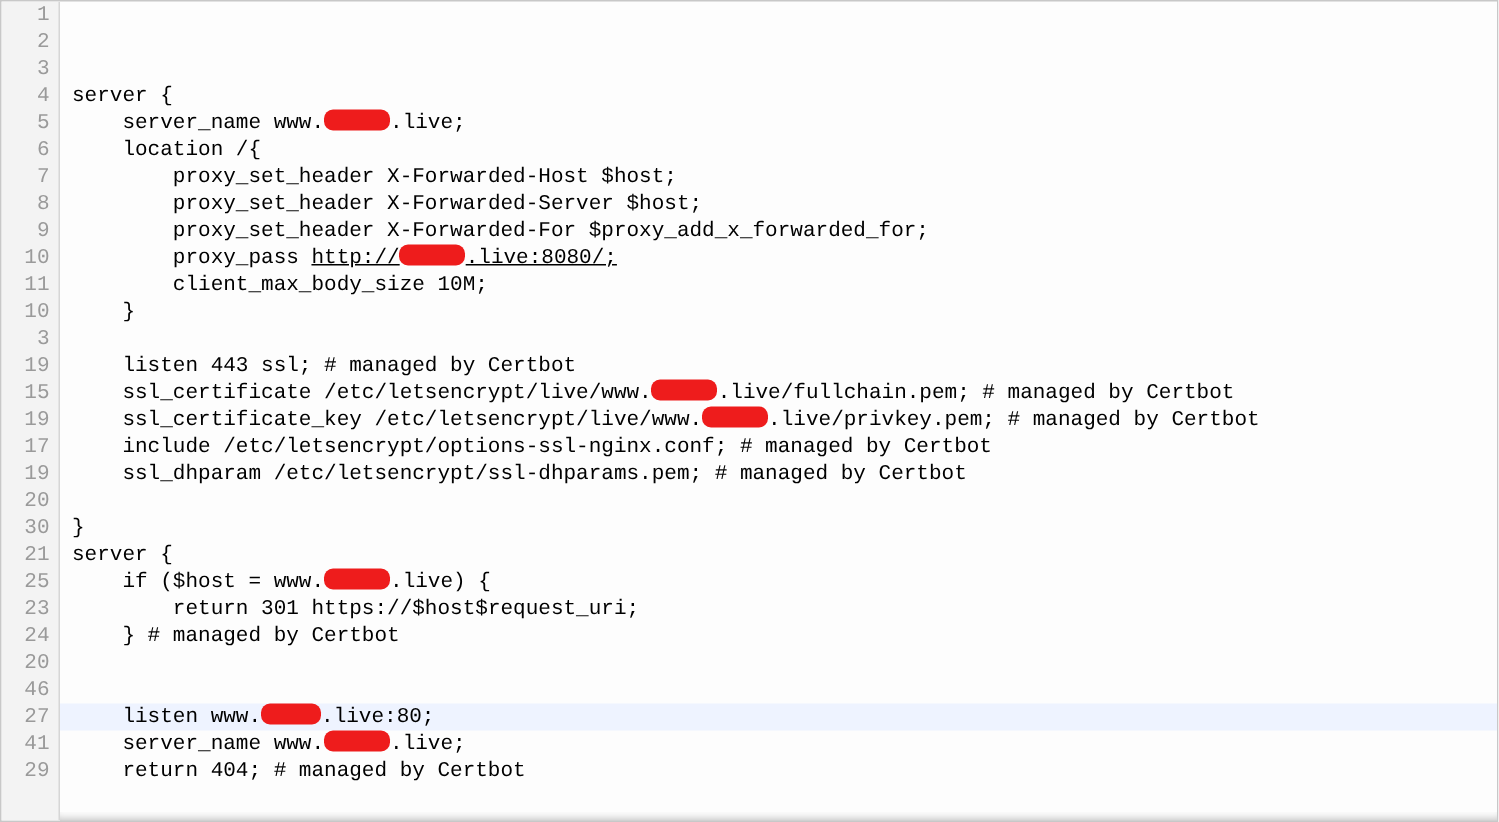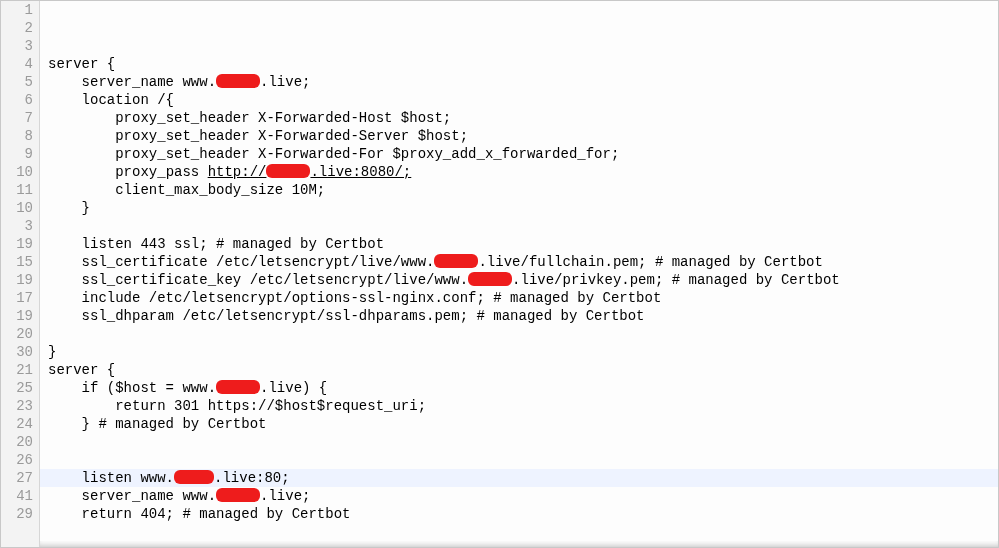--- a/index.html
+++ b/index.html
@@ -37,21 +37,21 @@
       <div>19</div>
       <div>17</div>
       <div>19</div>
       <div>20</div>
       <div>30</div>
       <div>21</div>
       <div>25</div>
       <div>23</div>
       <div>24</div>
       <div>20</div>
-      <div>26</div>
+      <div>46</div>
       <div>27</div>
       <div>41</div>
       <div>29</div>
     </div>
   <div class="code" id="code">
     <div class="shadow"></div>
   <div class="hl" style="top: 468px;"></div><div class="row"><span class="txt"><span>server {</span></span></div><div class="row"><span class="txt">    <span>server_name www.</span><span class="red" style="width: 44px;"></span><span>.live;</span></span></div><div class="row"><span class="txt">    <span>location /{</span></span></div><div class="row"><span class="txt">        <span>proxy_set_header X-Forwarded-Host $host;</span></span></div><div class="row"><span class="txt">        <span>proxy_set_header X-Forwarded-Server $host;</span></span></div><div class="row"><span class="txt">        <span>proxy_set_header X-Forwarded-For $proxy_add_x_forwarded_for;</span></span></div><div class="row"><span class="txt">        <span>proxy_pass </span><span class="ul">http://</span><span class="red" style="width: 44px;"></span><span class="ul">.live:8080/;</span></span></div><div class="row"><span class="txt">        <span>client_max_body_size 10M;</span></span></div><div class="row"><span class="txt">    <span>}</span></span></div><div class="row"><span class="txt"></span></div><div class="row"><span class="txt">    <span>listen 443 ssl; # managed by Certbot</span></span></div><div class="row"><span class="txt">    <span>ssl_certificate /etc/letsencrypt/live/www.</span><span class="red" style="width: 44px;"></span><span>.live/fullchain.pem; # managed by Certbot</span></span></div><div class="row"><span class="txt">    <span>ssl_certificate_key /etc/letsencrypt/live/www.</span><span class="red" style="width: 44px;"></span><span>.live/privkey.pem; # managed by Certbot</span></span></div><div class="row"><span class="txt">    <span>include /etc/letsencrypt/options-ssl-nginx.conf; # managed by Certbot</span></span></div><div class="row"><span class="txt">    <span>ssl_dhparam /etc/letsencrypt/ssl-dhparams.pem; # managed by Certbot</span></span></div><div class="row"><span class="txt"></span></div><div class="row"><span class="txt"><span>}</span></span></div><div class="row"><span class="txt"><span>server {</span></span></div><div class="row"><span class="txt">    <span>if ($host = www.</span><span class="red" style="width: 44px;"></span><span>.live) {</span></span></div><div class="row"><span class="txt">        <span>return 301 https://$host$request_uri;</span></span></div><div class="row"><span class="txt">    <span>} # managed by Certbot</span></span></div><div class="row"><span class="txt"></span></div><div class="row"><span class="txt"></span></div><div class="row"><span class="txt">    <span>listen www.</span><span class="red" style="width: 40px;"></span><span>.live:80;</span></span></div><div class="row"><span class="txt">    <span>server_name www.</span><span class="red" style="width: 44px;"></span><span>.live;</span></span></div><div class="row"><span class="txt">    <span>return 404; # managed by Certbot</span></span></div><div class="row"><span class="txt"></span></div><div class="row"><span class="txt"></span></div></div>
 </div>
 
 </body></html>

